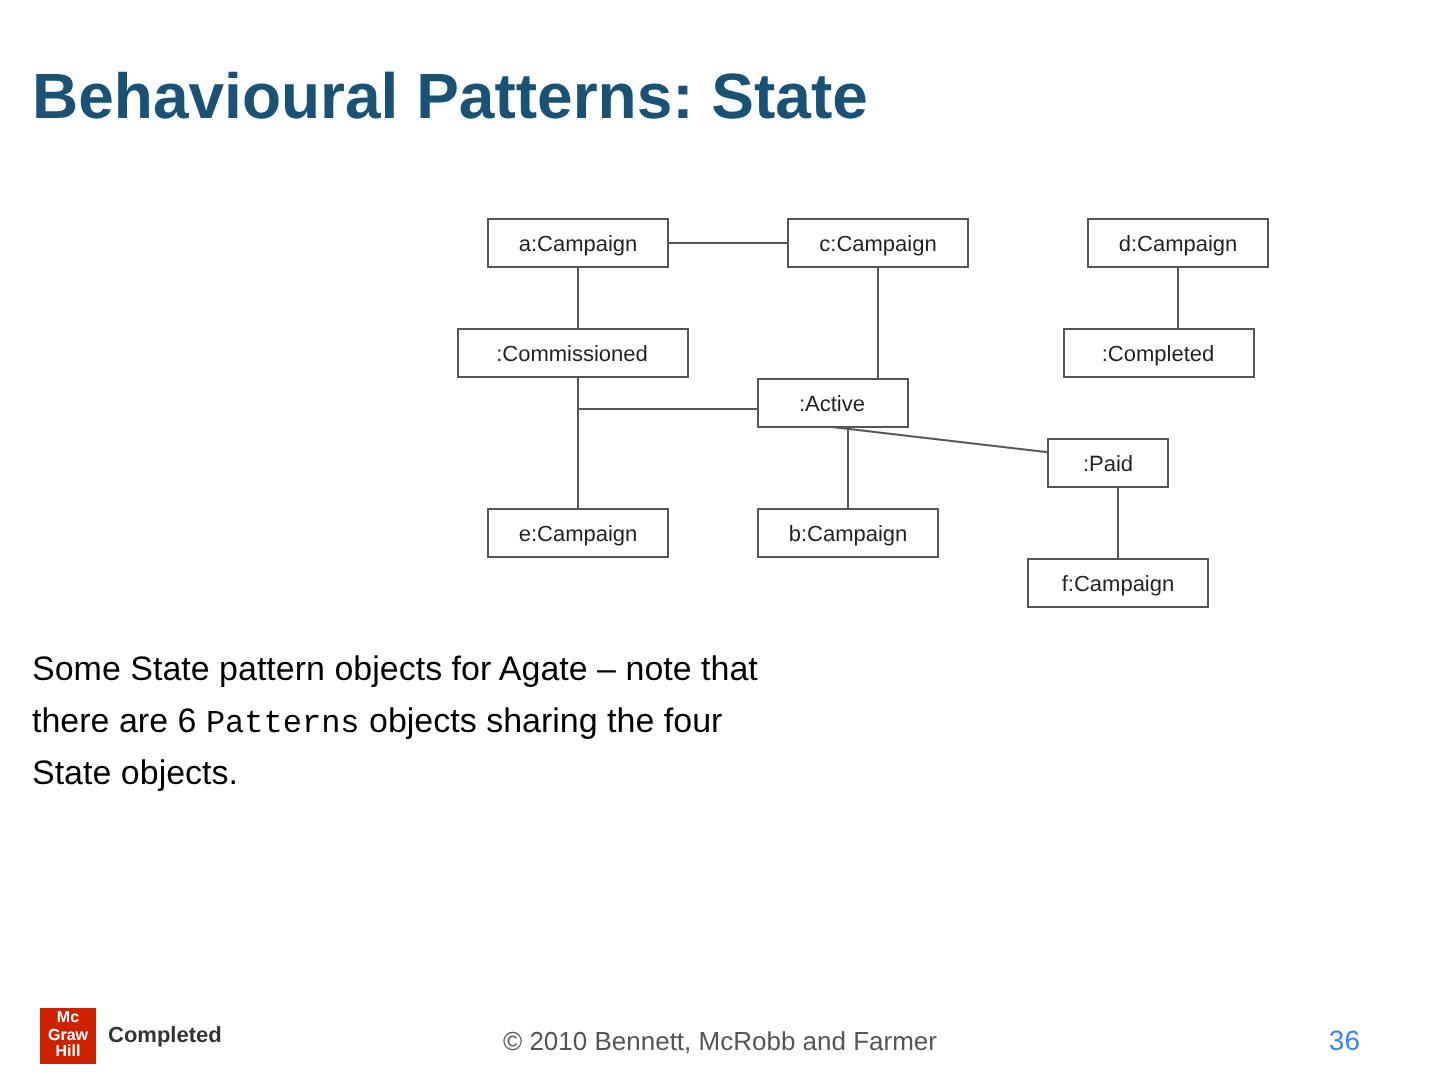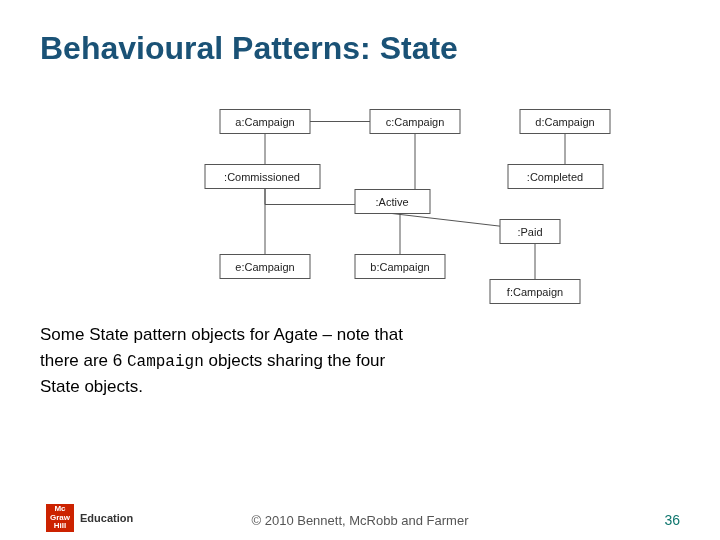--- a/index.html
+++ b/index.html
@@ -8,21 +8,21 @@
       height: 540px;
       background: #ffffff;
       font-family: Arial, sans-serif;
       overflow: hidden;
       position: relative;
     }
 
     .slide-container {
       width: 720px;
       height: 540px;
-      padding: 20px 40px;
+      padding: 20px 16px;
       display: flex;
       flex-direction: column;
     }
 
     .title {
       font-size: 32px;
       font-weight: bold;
       color: #1a5276;
       margin-bottom: 10px;
       margin-top: 10px;
@@ -69,31 +69,30 @@
     .footer-text {
       font-size: 13px;
       color: #555;
     }
 
     .page-num {
       position: absolute;
       bottom: 12px;
       right: 40px;
       font-size: 14px;
-      color: #0f766e;
+      color: #3b82f6;
     }
 
     .logo-area {
       position: absolute;
       bottom: 8px;
       left: 20px;
       display: flex;
       align-items: center;
       gap: 6px;
-      margin-left: 26px;
     }
 
     .logo-box {
       width: 28px;
       height: 28px;
       background: #cc2200;
       display: flex;
       align-items: center;
       justify-content: center;
       color: white;
@@ -163,29 +162,29 @@
       <rect x="195" y="165" width="90" height="24" fill="white" stroke="#555" stroke-width="1"></rect>
       <text x="240" y="181" font-family="Arial" font-size="11" text-anchor="middle" fill="#222">b:Campaign</text>
 
       <rect x="330" y="190" width="90" height="24" fill="white" stroke="#555" stroke-width="1"></rect>
       <text x="375" y="206" font-family="Arial" font-size="11" text-anchor="middle" fill="#222">f:Campaign</text>
     </svg>
   </div>
 
   <div class="body-text">
     <p>Some State pattern objects for Agate – note that<br>
-    there are 6 <span class="monospace">Campaign</span> objects sharing the four<br>
+    there are 6 <span class="monospace">Patterns</span> objects sharing the four<br>
     State objects.</p>
   </div>
 </div>
 
 <div class="footer">
   <span class="footer-text">© 2010 Bennett, McRobb and Farmer</span>
 </div>
 
 <div class="page-num">36</div>
 
 <div class="logo-area">
   <div class="logo-box">
     <span>Mc<br>Graw<br>Hill</span>
   </div>
-  <span class="logo-text">Education</span>
+  <span class="logo-text">Completed</span>
 </div>
 
 </body></html>

